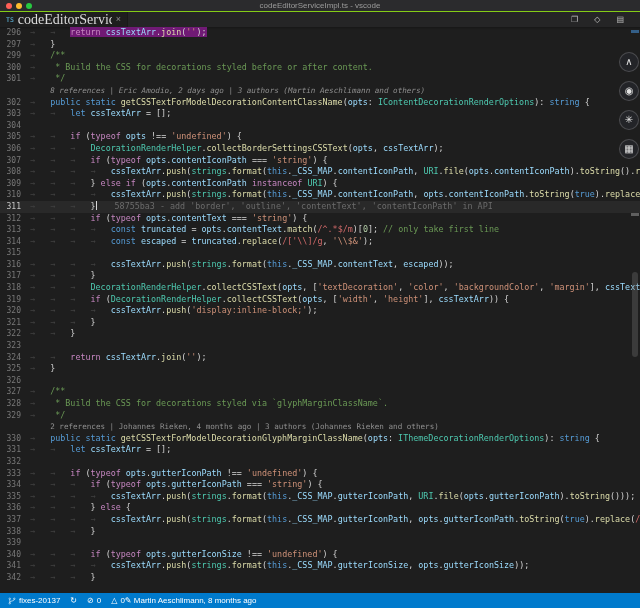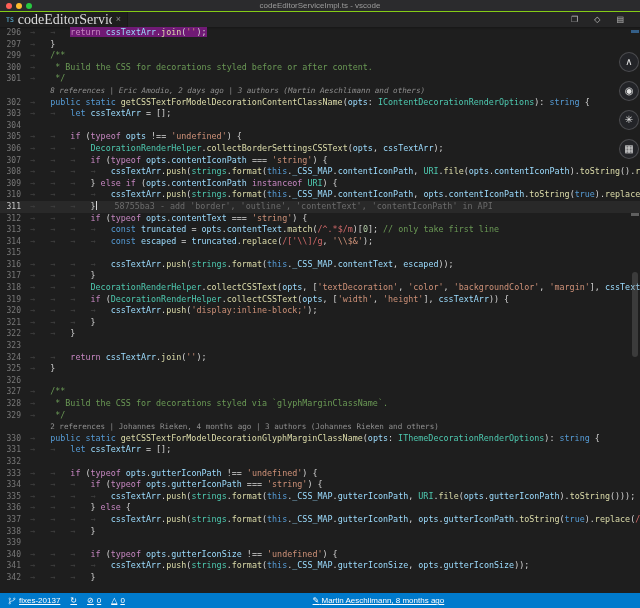--- a/index.html
+++ b/index.html
@@ -55,23 +55,23 @@
   
   .overlays { position: absolute; right: 1px; top: 52px; display: flex; flex-direction: column;
               gap: 9px; z-index: 50; }
   .obtn { width: 20px; height: 20px; border-radius: 50%; background: rgba(36,37,41,0.92);
           border: 1px solid rgba(255,255,255,0.18); color: #e2e2e2; display: flex;
           align-items: center; justify-content: center; font-size: 10px; line-height: 10px; }
 
   
   .statusbar { position: absolute; left: 0; right: 0; bottom: 0; height: 15px; background: #007ACC;
                color: #ffffff; display: flex; align-items: center; font-size: 8px;
-               padding: 0 8px; white-space: nowrap; text-decoration: underline; }
+               padding: 0 8px; white-space: nowrap; }
   .sb-left { display: flex; gap: 10px; align-items: center; }
-  .sb-center { flex: 1; text-align: center; overflow: hidden; }
+  .sb-center { flex: 1; text-align: left; overflow: hidden; }
   .sb-right { display: flex; gap: 9px; align-items: center; }
   .sb-item { display: inline-flex; align-items: center; gap: 3px; }
   .sb-ic { font-size: 8px; }
 </style>
 </head>
 <body>
 
 <div class="titlebar">
   <div class="lights">
     <span class="light red"></span>

